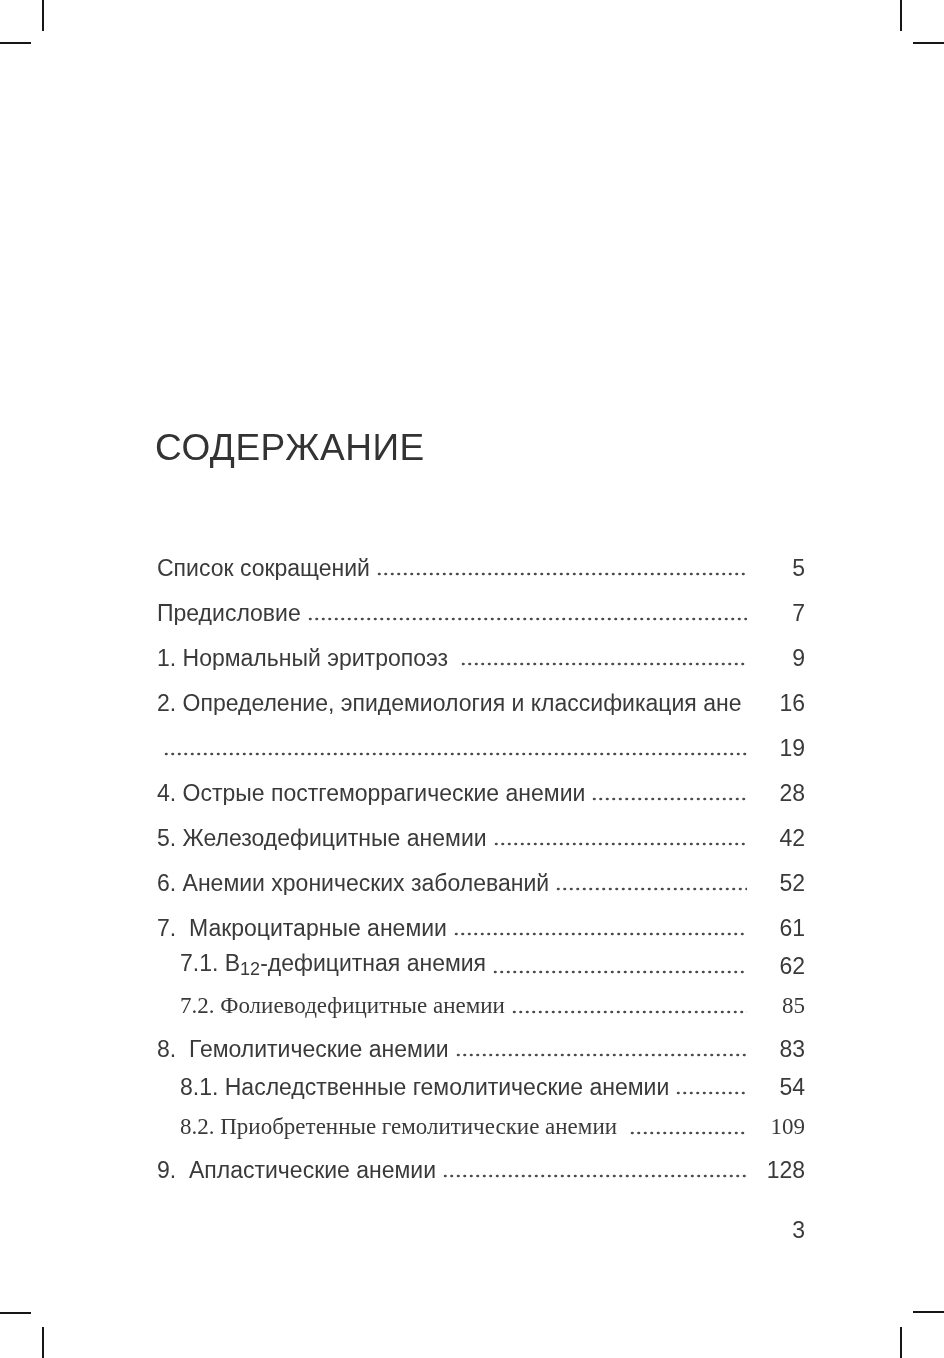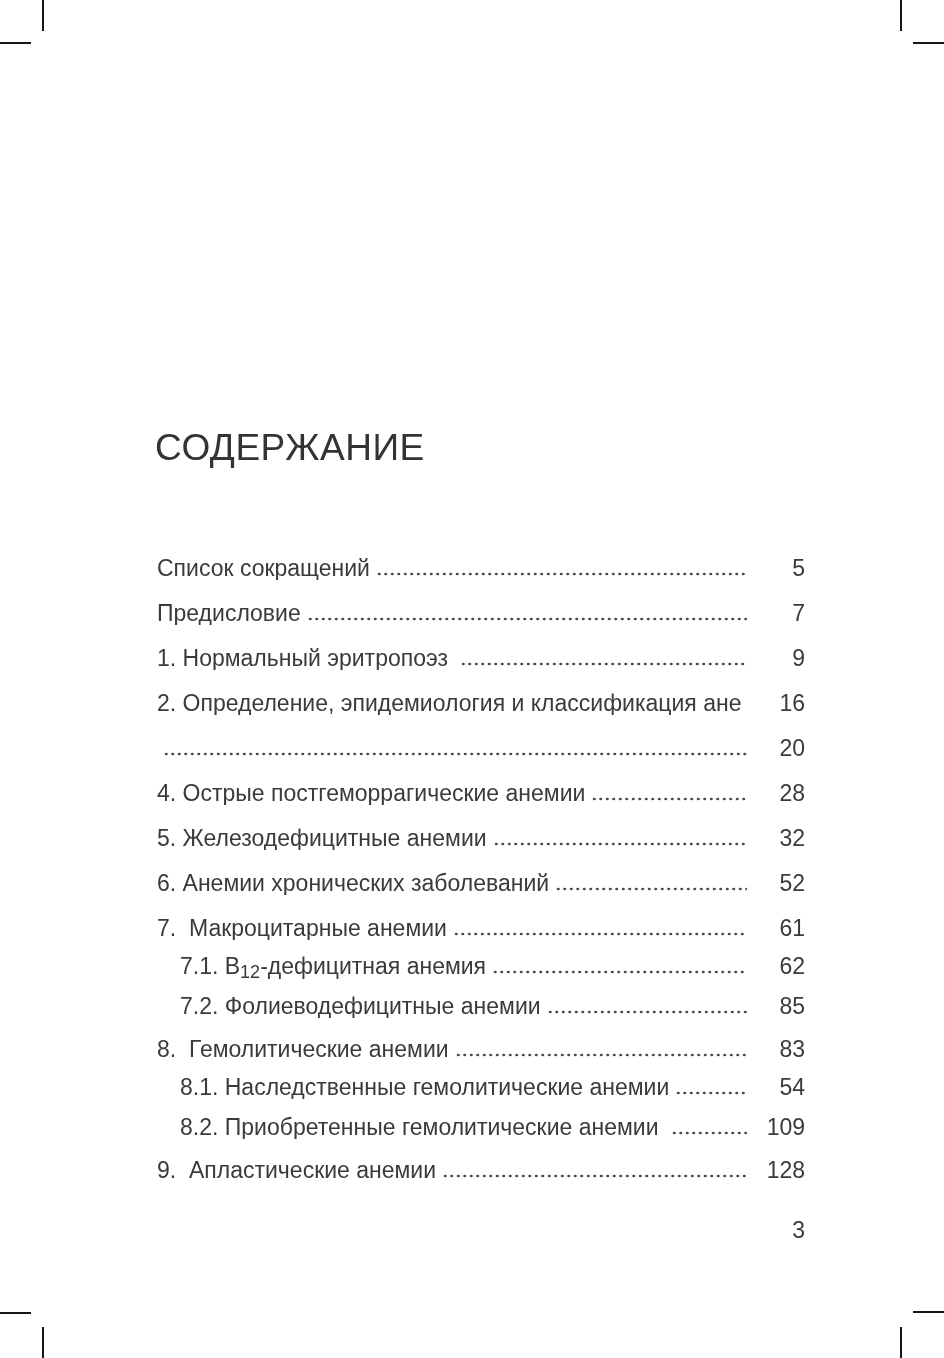--- a/index.html
+++ b/index.html
@@ -43,31 +43,31 @@
 
   
   .toc {
     position: absolute;
     left: 157px;
     right: 139px;
     top: 556px;
   }
   .toc-row {
     display: flex;
-    align-items: flex-start;
+    align-items: center;
     height: 24px;
     line-height: 24px;
     margin-bottom: 21px;
     font-size: 23px;
   }
   .toc-row.lvl1 { padding-left: 23px; margin-bottom: 16px; }
   .toc-row:nth-child(9),
   .toc-row:nth-child(12) { margin-bottom: 14px; }
   .toc-row:nth-child(11),
-  .toc-row:nth-child(14) { margin-bottom: 19px; }
+  .toc-row:nth-child(14) { margin-bottom: 19px; font-family: Liberation Serif, serif; }
 
   .toc-label {
     white-space: pre;
     flex: 0 1 auto;
     overflow: hidden;
   }
   .toc-label .subscript {
     font-size: 18px;
     vertical-align: -4px;
   }
@@ -127,31 +127,31 @@
       <span class="leader"></span>
       <span class="toc-page">9</span>
     </div>
     <div class="toc-row">
       <span class="toc-label">2. Определение, эпидемиология и классификация анемий</span>
       <span class="leader"></span>
       <span class="toc-page">16</span>
     </div>
     <div class="toc-row">
       <span class="leader"></span>
-      <span class="toc-page">20</span>
+      <span class="toc-page">19</span>
     </div>
     <div class="toc-row">
       <span class="toc-label">4. Острые постгеморрагические анемии</span>
       <span class="leader"></span>
       <span class="toc-page">28</span>
     </div>
     <div class="toc-row">
       <span class="toc-label">5. Железодефицитные анемии</span>
       <span class="leader"></span>
-      <span class="toc-page">32</span>
+      <span class="toc-page">42</span>
     </div>
     <div class="toc-row">
       <span class="toc-label">6. Анемии хронических заболеваний</span>
       <span class="leader"></span>
       <span class="toc-page">52</span>
     </div>
     <div class="toc-row">
       <span class="toc-label">7.  Макроцитарные анемии</span>
       <span class="leader"></span>
       <span class="toc-page">61</span>

